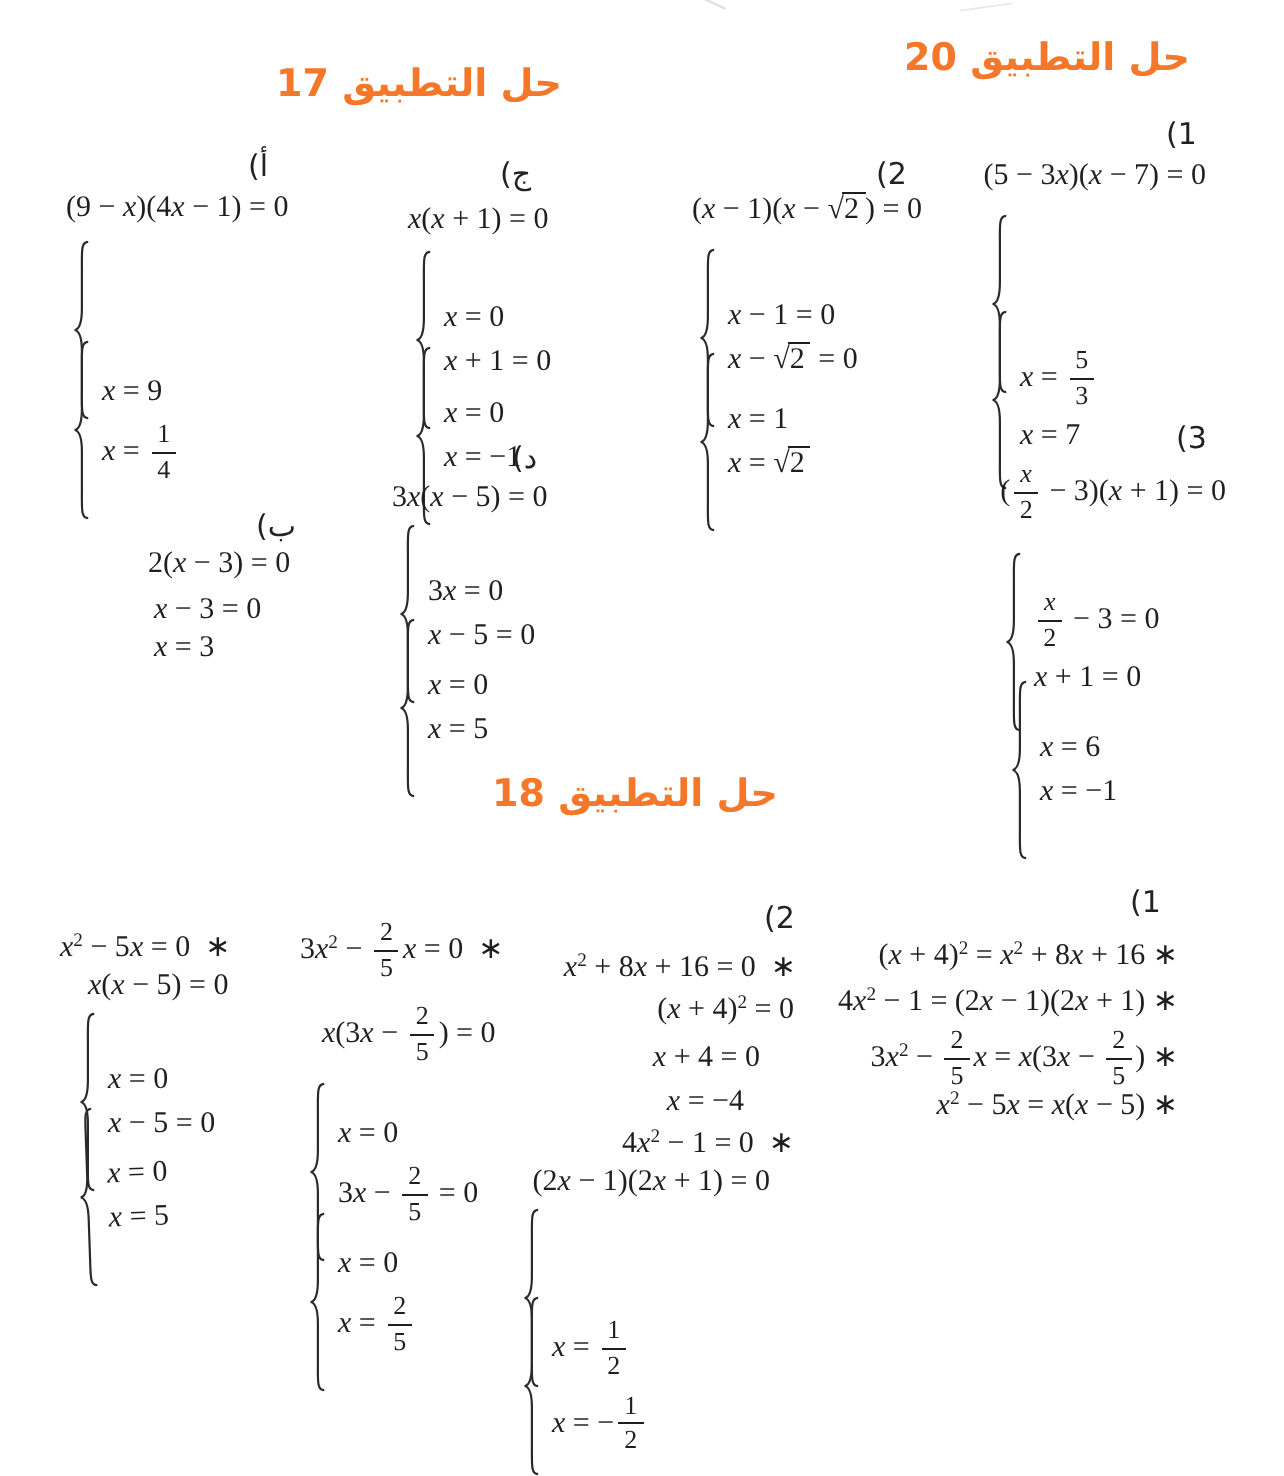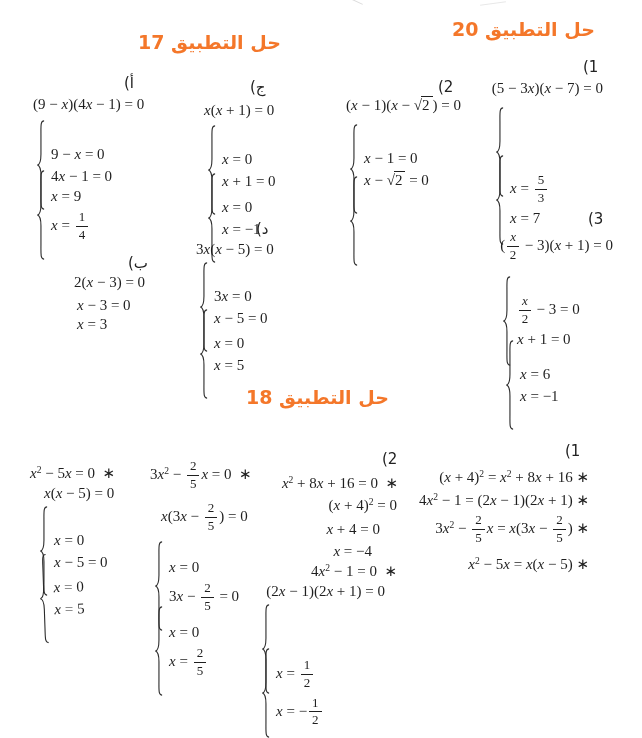--- a/index.html
+++ b/index.html
@@ -40,24 +40,20 @@
     <div class="title" style="left:138px;top:31px">حل التطبيق 17</div>
 
     <span class="lbl" style="left:124px;top:74px">(أ</span>
     <div class="eq" style="left:33px;top:96px">(9 − <span class="v">x</span>)(4<span class="v">x</span> − 1) = 0</div>
     <div class="sys" style="left:36px;top:120px">
       <span class="brace">
           <svg viewBox="0 0 10 100" preserveAspectRatio="none">
             <path d="M9 1 C5 1 5.5 6 5.5 16 L5.5 38 C5.5 46 4 49.5 1.5 50 C4 50.5 5.5 54 5.5 62 L5.5 84 C5.5 94 5 99 9 99" fill="none" stroke="#2a2a2a" stroke-width="1.1" vector-effect="non-scaling-stroke"></path>
           </svg>
         </span>
-      <span class="lines">
-        <span class="ml">9 − <span class="v">x</span> = 0</span>
-        <span class="ml">4<span class="v">x</span> − 1 = 0</span>
-      </span>
     </div>
     <div class="sys" style="left:36px;top:170px">
       <span class="brace">
           <svg viewBox="0 0 10 100" preserveAspectRatio="none">
             <path d="M9 1 C5 1 5.5 6 5.5 16 L5.5 38 C5.5 46 4 49.5 1.5 50 C4 50.5 5.5 54 5.5 62 L5.5 84 C5.5 94 5 99 9 99" fill="none" stroke="#2a2a2a" stroke-width="1.1" vector-effect="non-scaling-stroke"></path>
           </svg>
         </span>
       <span class="lines">
         <span class="ml"><span class="v">x</span> = 9</span>
         <span class="ml"><span class="v">x</span> = <span class="frac"><span class="fnum">1</span><span class="fden">4</span></span></span>
@@ -156,20 +152,24 @@
         <span class="ml"><span class="v">x</span> − 1 = 0</span>
         <span class="ml"><span class="v">x</span> − <span class="rad">√</span><span class="sqa">2</span> = 0</span>
       </span>
     </div>
     <div class="sys" style="left:349px;top:176px">
       <span class="brace">
           <svg viewBox="0 0 10 100" preserveAspectRatio="none">
             <path d="M9 1 C5 1 5.5 6 5.5 16 L5.5 38 C5.5 46 4 49.5 1.5 50 C4 50.5 5.5 54 5.5 62 L5.5 84 C5.5 94 5 99 9 99" fill="none" stroke="#2a2a2a" stroke-width="1.1" vector-effect="non-scaling-stroke"></path>
           </svg>
         </span>
+      <span class="lines">
+        <span class="ml"><span class="v">x</span> = 1</span>
+        <span class="ml"><span class="v">x</span> = <span class="rad">√</span><span class="sqa">2</span></span>
+      </span>
     </div>
 
     <span class="lbl" style="left:588px;top:210px">(3</span>
     <div class="eq" style="right:29px;top:230px">(<span class="frac"><span class="fnum"><span class="v">x</span></span><span class="fden">2</span></span> − 3)(<span class="v">x</span> + 1) = 0</div>
     <div class="sys" style="left:502px;top:276px">
       <span class="brace">
           <svg viewBox="0 0 10 100" preserveAspectRatio="none">
             <path d="M9 1 C5 1 5.5 6 5.5 16 L5.5 38 C5.5 46 4 49.5 1.5 50 C4 50.5 5.5 54 5.5 62 L5.5 84 C5.5 94 5 99 9 99" fill="none" stroke="#2a2a2a" stroke-width="1.1" vector-effect="non-scaling-stroke"></path>
           </svg>
         </span>
@@ -267,16 +267,16 @@
       <span class="lines">
         <span class="ml"><span class="v">x</span> = <span class="frac"><span class="fnum">1</span><span class="fden">2</span></span></span>
         <span class="ml"><span class="v">x</span> = −<span class="frac"><span class="fnum">1</span><span class="fden">2</span></span></span>
       </span>
     </div>
 
     <span class="lbl" style="left:565px;top:442px">(1</span>
     <div class="eq" style="right:53px;top:468px">(<span class="v">x</span> + 4)<span class="sup">2</span> = <span class="v">x</span><span class="sup">2</span> + 8<span class="v">x</span> + 16 ∗</div>
     <div class="eq" style="right:53px;top:491px">4<span class="v">x</span><span class="sup">2</span> − 1 = (2<span class="v">x</span> − 1)(2<span class="v">x</span> + 1) ∗</div>
     <div class="eq" style="right:53px;top:513px">3<span class="v">x</span><span class="sup">2</span> − <span class="frac"><span class="fnum">2</span><span class="fden">5</span></span><span class="v">x</span> = <span class="v">x</span>(3<span class="v">x</span> − <span class="frac"><span class="fnum">2</span><span class="fden">5</span></span>) ∗</div>
-    <div class="eq" style="right:53px;top:555px"><span class="v">x</span><span class="sup">2</span> − 5<span class="v">x</span> = <span class="v">x</span>(<span class="v">x</span> − 5) ∗</div>
+    <div class="eq" style="right:53px;top:543px"><span class="v">x</span><span class="sup">2</span> − 5<span class="v">x</span> = <span class="v">x</span>(<span class="v">x</span> − 5) ∗</div>
   </div>
 
 </div>
 
 </body></html>

